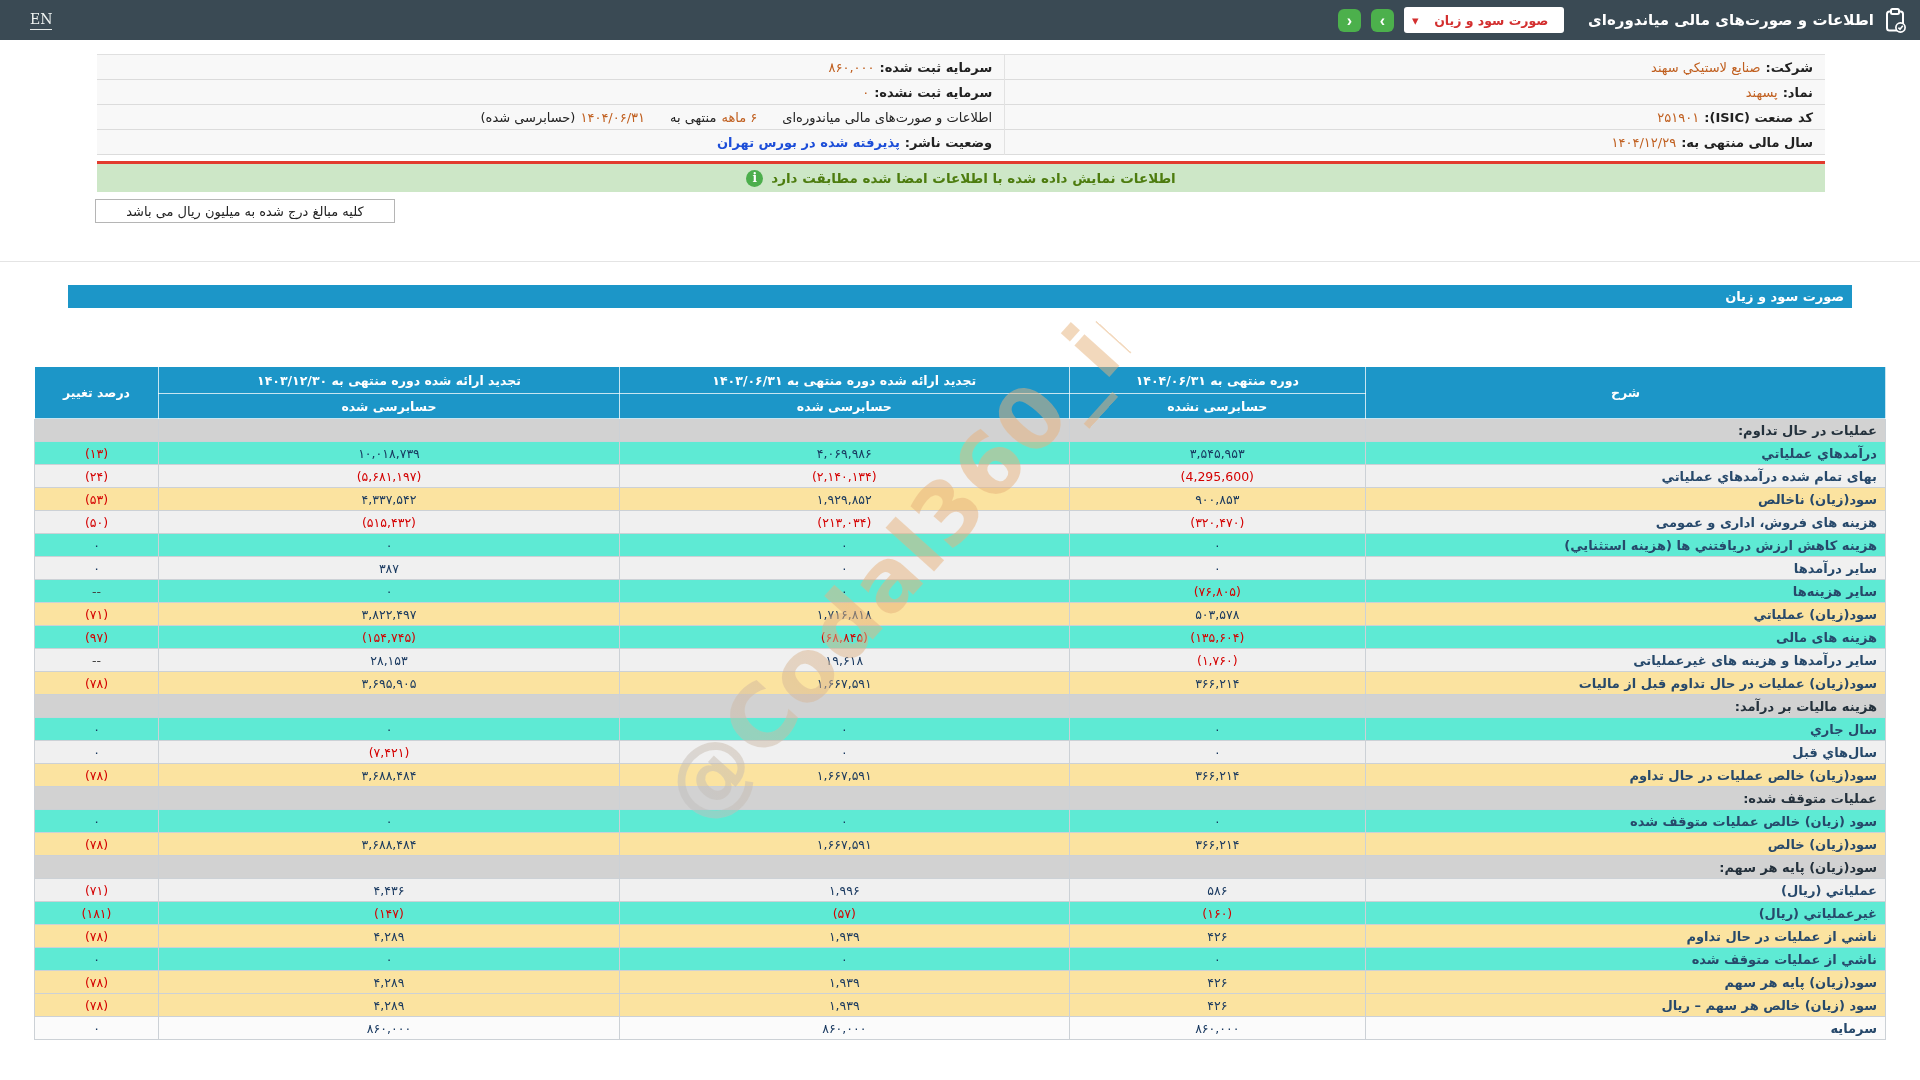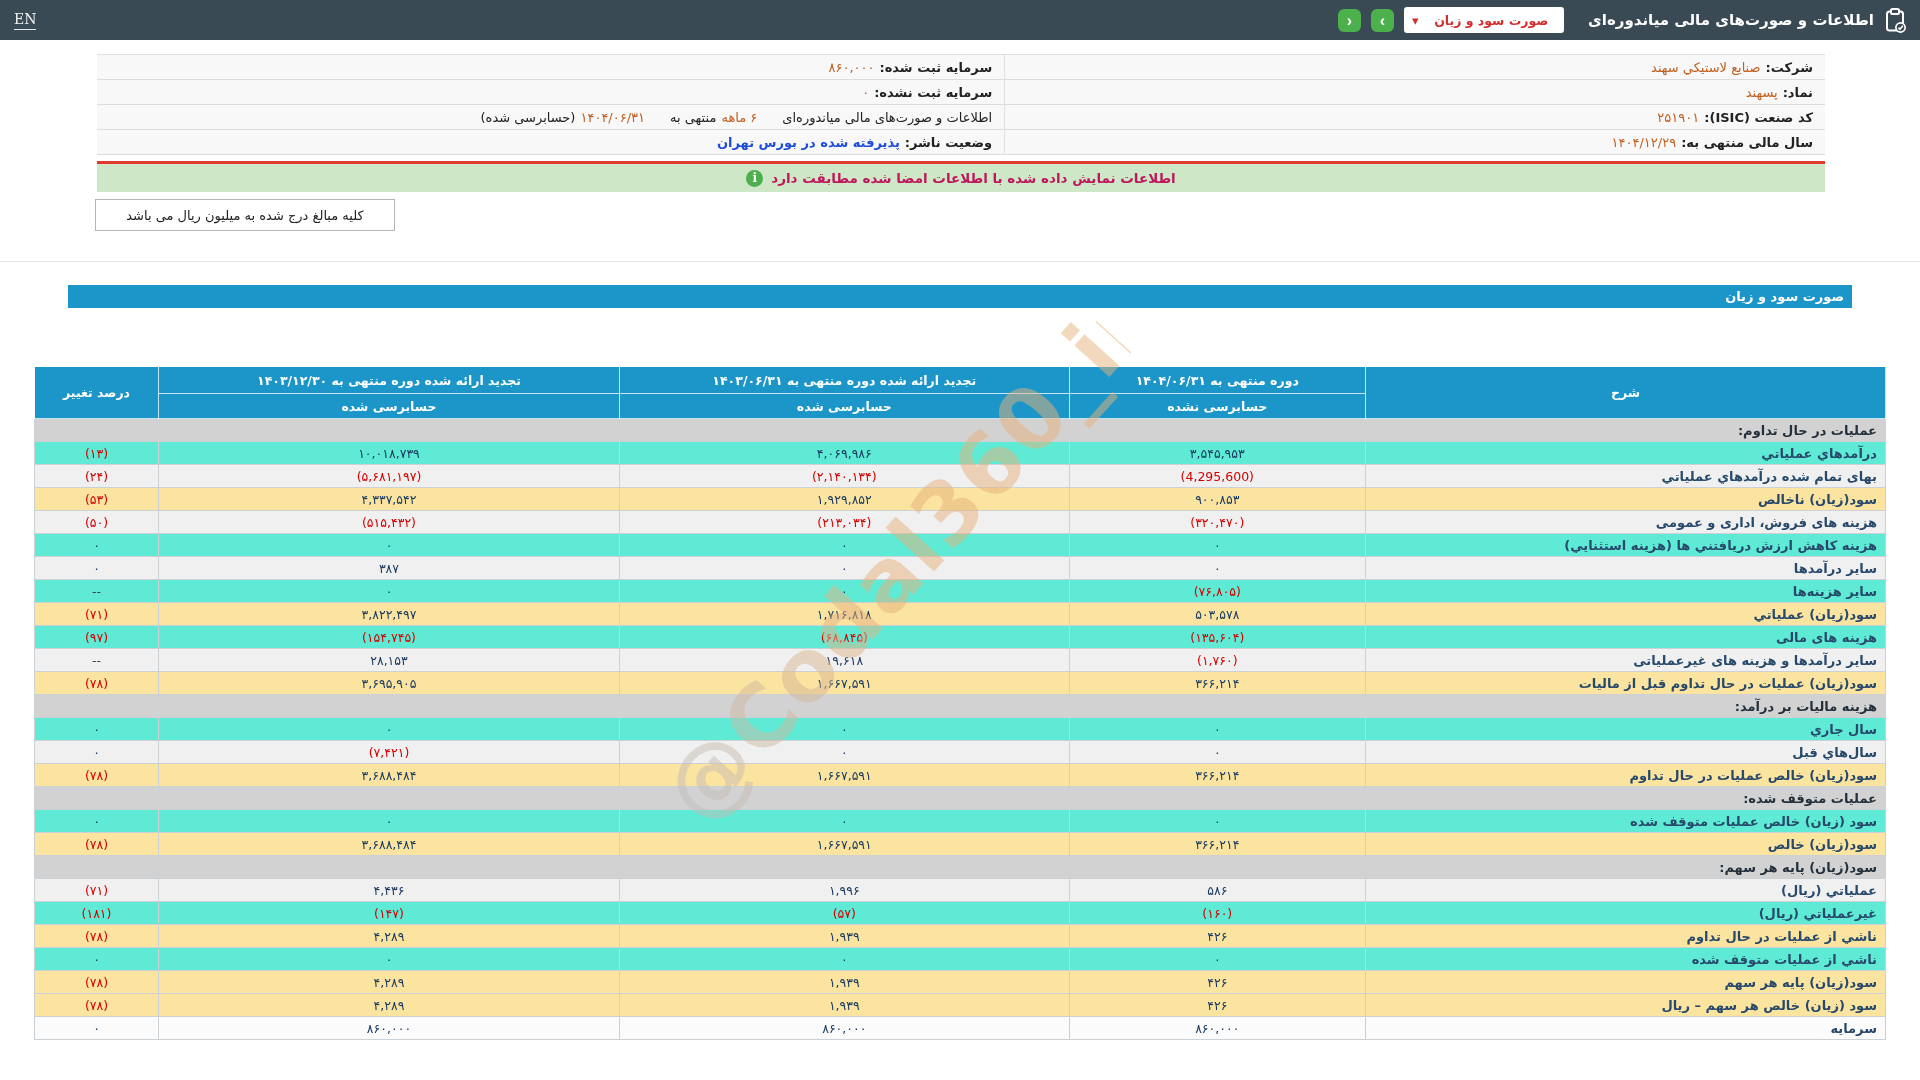--- a/index.html
+++ b/index.html
@@ -12,21 +12,21 @@
     padding:0 14px; gap:10px; }
   .tb-icon { display:flex; align-items:center; }
   .tb-title { color:#fff; font-size:15px; font-weight:bold; margin-left:14px; white-space:nowrap; }
   .dropdown { direction:ltr; background:#fff; border-radius:3px; height:26px; width:160px;
     display:flex; align-items:center; padding:0 8px; cursor:pointer; }
   .dd-caret { color:#d32f2f; font-size:13px; line-height:1; margin-right:8px; }
   .dd-text { color:#d32f2f; font-size:12.5px; font-weight:bold; flex:1; text-align:center; direction:rtl; }
   .nav-btn { width:23px; height:23px; border:none; border-radius:6px; background:#4cb04c;
     color:#fff; font-size:16px; font-weight:bold; line-height:21px; cursor:pointer; padding:0; }
   .en-link { margin-right:auto; color:#f2f6f4; font-family:"DejaVu Serif", serif;
-    font-size:14px; text-decoration:none; border-bottom:1px solid #e7ecea; padding-bottom:2px; cursor:pointer; }
+    font-size:14px; text-decoration:none; border-bottom:1px solid #e7ecea; padding-bottom:2px; cursor:pointer;margin-left:16px; }
 
   
   .company-card { margin:14px 95px 0 97px; display:flex; flex-direction:row;
     background:#f8f8f8; border-top:1px solid #e0e0e0; }
   .cc-col { display:flex; flex-direction:column; }
   .cc-col.right { width:47.5%; border-left:1px solid #e2e2e2; }
   .cc-col.left  { width:52.5%; }
   .cc-row { height:25px; display:flex; align-items:center; gap:5px;
     border-bottom:1px solid #dcdcdc; padding:0 12px; font-size:13px; white-space:nowrap; }
   .cc-label { font-weight:bold; color:#222; }
@@ -34,25 +34,25 @@
   .cc-value { color:#c05f1f; }
   .cc-strong { color:#1d4ed8; font-weight:bold; }
 
   
   .signed-banner { margin:6px 95px 0 97px; height:31px; background:#cde7c7;
     border-top:3px solid #e23b2e; direction:ltr; display:flex; align-items:center;
     justify-content:center; gap:8px; }
   .info-icon { width:17px; height:17px; border-radius:50%; background:#4cae4c; color:#fff;
     font-size:12px; font-weight:bold; font-family:"DejaVu Serif", serif;
     display:inline-flex; align-items:center; justify-content:center; }
-  .signed-text { color:#be185d; font-size:13.5px; font-weight:bold; direction:rtl; }
+  .signed-text { color:#4d7c0f; font-size:13.5px; font-weight:bold; direction:rtl; }
 
   
   .unit-note { width:300px; margin:8px 95px 0 auto; margin-right:auto; margin-left:1525px;
-    height:32px; background:#fff; border:1px solid #b5b5b5; color:#222; font-size:13px;
+    height:24px; background:#fff; border:1px solid #b5b5b5; color:#222; font-size:13px;
     display:flex; align-items:center; justify-content:center; white-space:nowrap; }
   
   .unit-note { position:absolute; left:95px; top:199px; margin:0; }
 
   .page-divider { position:absolute; left:0; top:261px; width:1920px; border:none;
     border-top:1px solid #e4e4e4; }
 
   
   .report-title-bar { margin:245px 34px 0 34px; margin-top:0; position:absolute; top:285px;
     right:34px; left:34px; height:23px; background:#1c96c8; color:#fff; font-size:13px;

